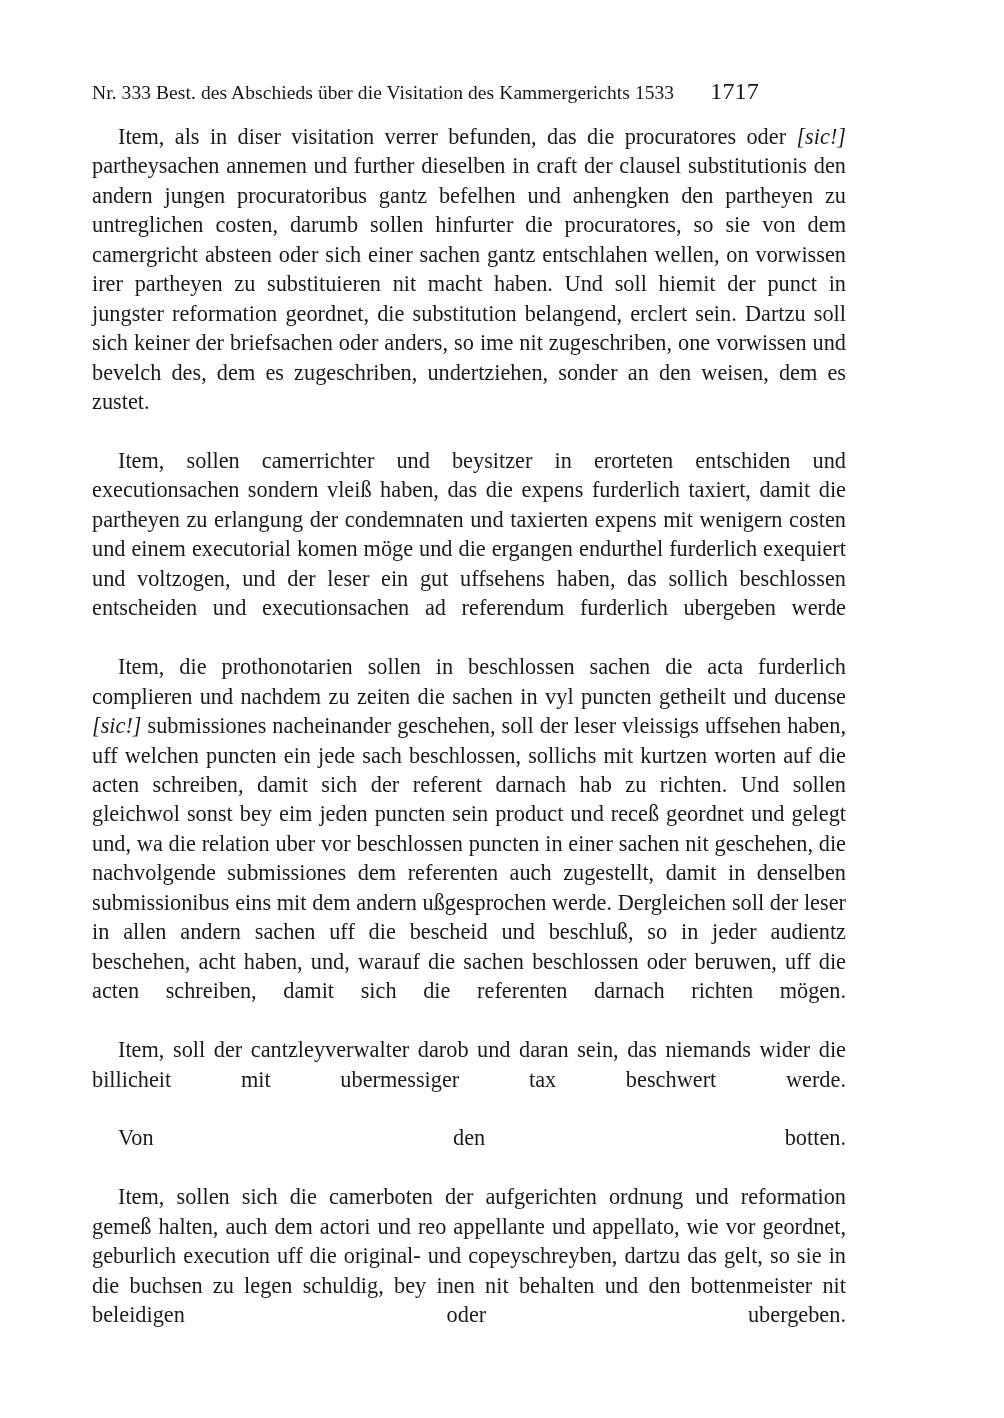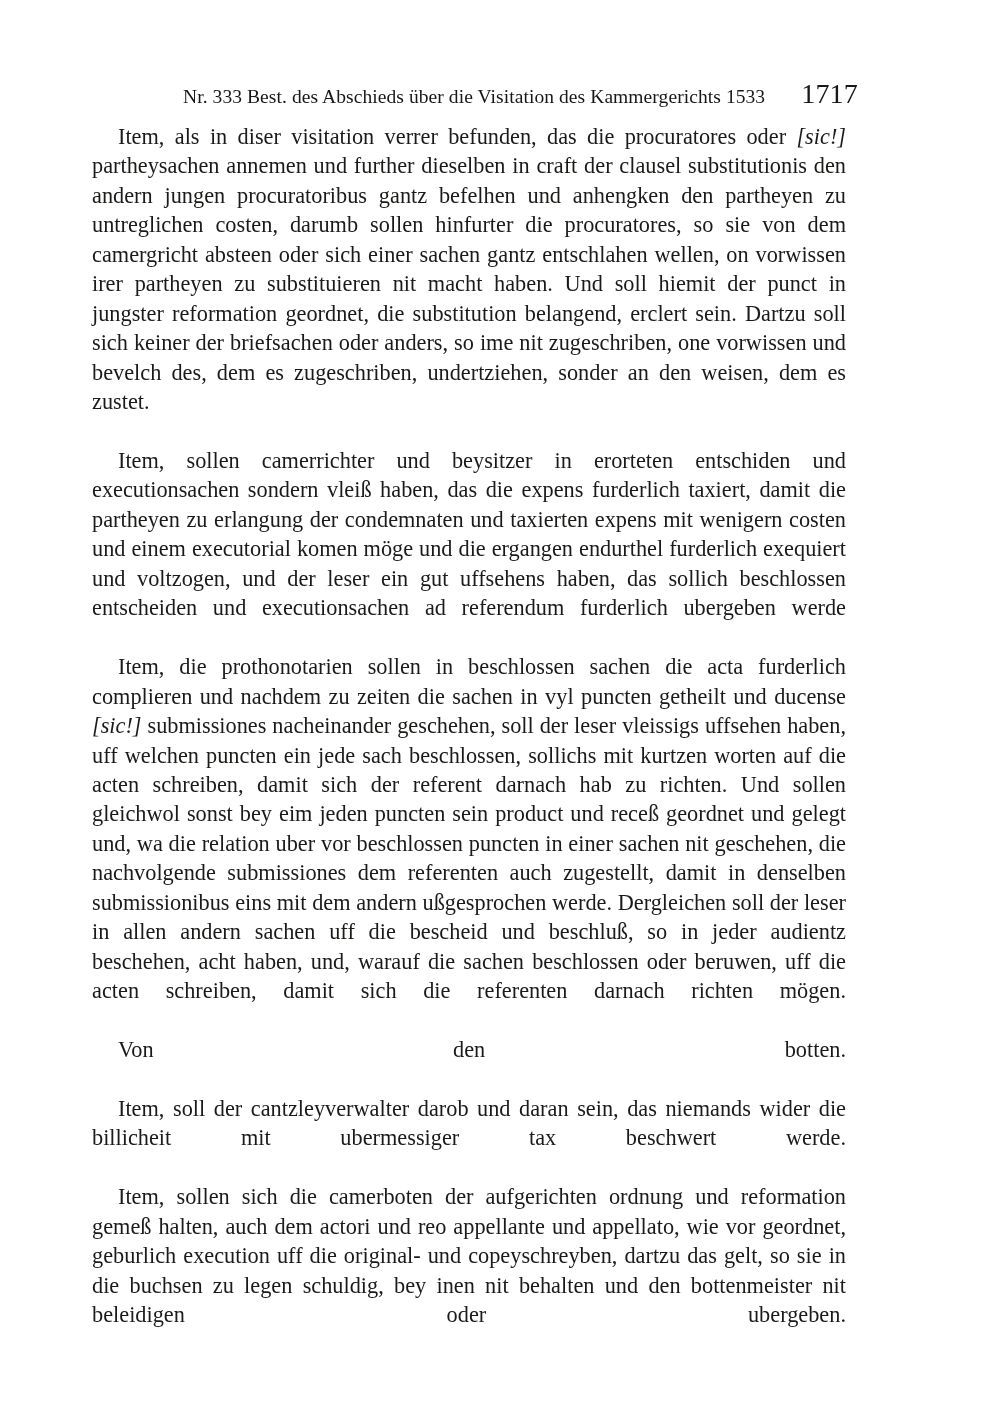--- a/index.html
+++ b/index.html
@@ -29,27 +29,26 @@
     height: 30px;
     display: flex;
     align-items: baseline;
     justify-content: flex-start;
     white-space: nowrap;
   }
 
   .running-head .rh-title {
     font-size: 19.5px;
     letter-spacing: 0.08px;
-    margin-left: 91px;
     color: #17171a;
     text-align: right;
   }
 
   .running-head .rh-folio {
-    font-size: 28px;
+    font-size: 24px;
     margin-left: 36px;
     color: #17171a;
     letter-spacing: 0.2px;
     text-align: right;
   }
 
   
   .textblock {
     position: absolute;
     left: 92px;
@@ -92,18 +91,18 @@
 
   <div class="running-head">
     <span class="rh-title">Nr. 333 Best. des Abschieds über die Visitation des Kammergerichts 1533</span>
     <span class="rh-folio">1717</span>
   </div>
 
   <div class="textblock">
       <p class="indent"><span>Item, als in diser visitation verrer befunden, das die procuratores oder </span><em class="sic">[sic!]</em><span> partheysachen annemen und further dieselben in craft der clausel substitutionis den andern jungen procuratoribus gantz befelhen und anhengken den partheyen zu untreglichen costen, darumb sollen hinfurter die procuratores, so sie von dem camergricht absteen oder sich einer sachen gantz entschlahen wellen, on vorwissen irer partheyen zu substituieren nit macht haben. Und soll hiemit der punct in jungster reformation geordnet, die substitution belangend, erclert sein. Dartzu soll sich keiner der briefsachen oder anders, so ime nit zugeschriben, one vorwissen und bevelch des, dem es zugeschriben, undertziehen, sonder an den weisen, dem es zustet.</span></p>
       <p class="indent"><span>Item, sollen camerrichter und beysitzer in erorteten entschiden und executionsachen sondern vleiß haben, das die expens furderlich taxiert, damit die partheyen zu erlangung der condemnaten und taxierten expens mit wenigern costen und einem executorial komen möge und die ergangen endurthel furderlich exequiert und voltzogen, und der leser ein gut uffsehens haben, das sollich beschlossen entscheiden und executionsachen ad referendum furderlich ubergeben werde</span></p>
       <p class="indent"><span>Item, die prothonotarien sollen in beschlossen sachen die acta furderlich complieren und nachdem zu zeiten die sachen in vyl puncten getheilt und ducense </span><em class="sic">[sic!]</em><span> submissiones nacheinander geschehen, soll der leser vleissigs uffsehen haben, uff welchen puncten ein jede sach beschlossen, sollichs mit kurtzen worten auf die acten schreiben, damit sich der referent darnach hab zu richten. Und sollen gleichwol sonst bey eim jeden puncten sein product und receß geordnet und gelegt und, wa die relation uber vor beschlossen puncten in einer sachen nit geschehen, die nachvolgende submissiones dem referenten auch zugestellt, damit in denselben submissionibus eins mit dem andern ußgesprochen werde. Dergleichen soll der leser in allen andern sachen uff die bescheid und beschluß, so in jeder audientz beschehen, acht haben, und, warauf die sachen beschlossen oder beruwen, uff die acten schreiben, damit sich die referenten darnach richten mögen.</span></p>
+      <p class="indent"><span>Item, soll der cantzleyverwalter darob und daran sein, das niemands wider die billicheit mit ubermessiger tax beschwert werde.</span></p>
       <p class="indent"><span>Von den botten.</span></p>
-      <p class="indent"><span>Item, soll der cantzleyverwalter darob und daran sein, das niemands wider die billicheit mit ubermessiger tax beschwert werde.</span></p>
       <p class="indent"><span>Item, sollen sich die camerboten der aufgerichten ordnung und reformation gemeß halten, auch dem actori und reo appellante und appellato, wie vor geordnet, geburlich execution uff die original- und copeyschreyben, dartzu das gelt, so sie in die buchsen zu legen schuldig, bey inen nit behalten und den bottenmeister nit beleidigen oder ubergeben.</span></p>
     </div>
 
 </div>
 
 </body></html>

